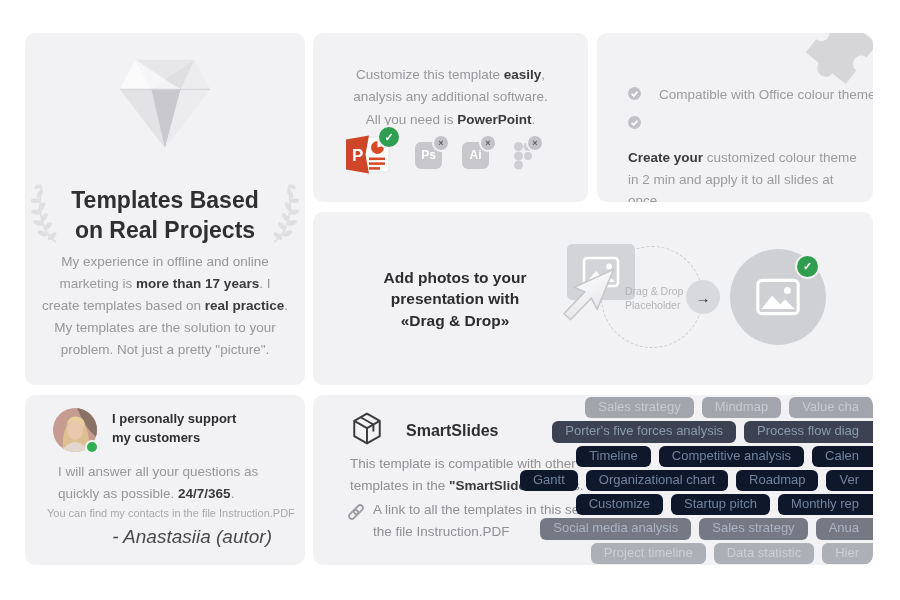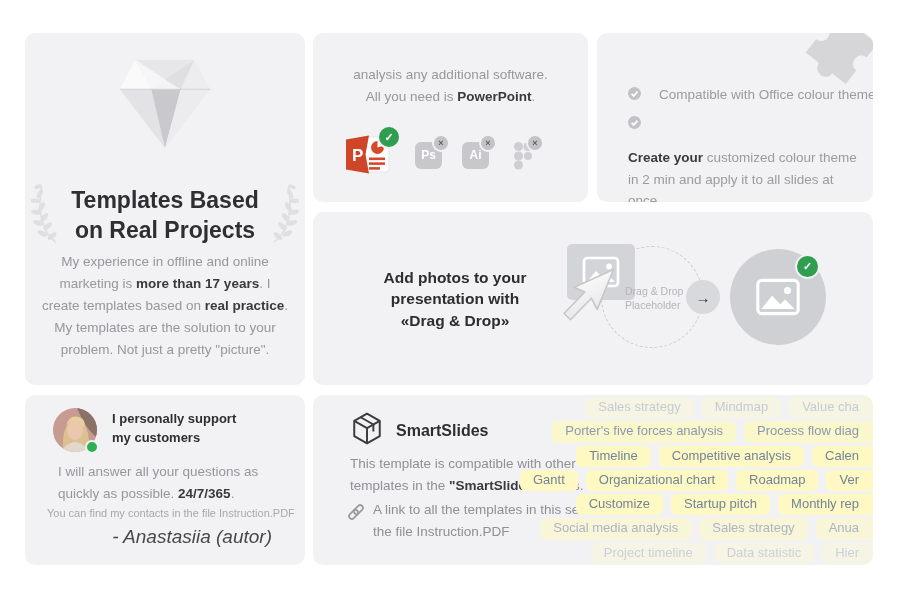--- a/index.html
+++ b/index.html
@@ -56,29 +56,29 @@
 
   
   .avatar{position:absolute;left:28px;top:13px;width:44px;height:44px;}
   .status-dot{position:absolute;left:60px;top:45px;width:10px;height:10px;border-radius:50%;background:#2fae52;border:2px solid #f2f2f4;}
   .sp-title{position:absolute;left:87px;top:15px;font-size:13px;font-weight:700;color:#2f2f32;line-height:1.45;}
   .sp-body{position:absolute;left:33px;top:66px;width:232px;font-size:13.5px;line-height:1.6;}
   .sp-note{position:absolute;left:22px;top:112px;font-size:11px;color:#a8a8ac;}
   .sp-author{position:absolute;right:33px;top:131px;font-size:19px;color:#48484b;font-style:italic;}
 
   
-  .ss-head{position:absolute;left:37px;top:16px;display:flex;align-items:center;gap:12px;}
+  .ss-head{position:absolute;left:37px;top:16px;display:flex;align-items:center;gap:22px;}
   .ss-title{font-size:16px;font-weight:700;color:#2f2f32;}
   .ss-body{position:absolute;left:37px;top:58px;width:250px;font-size:13.5px;line-height:1.65;color:#8f8f94;}
   .ss-link{position:absolute;left:34px;top:104px;display:flex;gap:8px;}
   .ss-link .tx{width:258px;font-size:13.5px;line-height:1.6;color:#8f8f94;}
   .ss-link svg{margin-top:4px;flex:0 0 auto;}
   .tags-cloud{position:absolute;top:2px;right:0;left:260px;}
   .tag-row{display:flex;justify-content:flex-end;gap:8px;margin-bottom:3px;margin-right:-30px;white-space:nowrap;}
-  .tag{background:#fef9c3;color:#73839b;font-size:13px;padding:3px 13px 4px;border-radius:6px;line-height:1.1;}
+  .tag{background:#0f172a;color:#73839b;font-size:13px;padding:3px 13px 4px;border-radius:6px;line-height:1.1;}
   .tag.cut{padding-right:44px;}
 </style>
 </head>
 <body>
 
 <div class="card" id="card-real-projects">
   <div class="diamond-wrap">
     <svg width="118" height="100" viewBox="0 0 120 100">
       <polygon points="30,6 90,6 106,36 14,36" fill="#f3f3f5"></polygon>
       <polygon points="30,6 14,36 46,36" fill="#fafafb"></polygon>
@@ -132,20 +132,21 @@
       </svg>
     </span>
   </div>
   <div class="rp-body gray center">
     <span>My experience in offline and online marketing is </span><b class="d">more than 17 years</b><span>. I create templates based on </span><b class="d">real practice</b><span>. My templates are the solution to your problem. Not just a pretty "picture".</span>
   </div>
 </div>
 
 <div class="card" id="card-customize">
   <div class="cz-text gray center">
+    <div><span>Customize this template </span><b class="d">easily</b><span>,</span></div>
     <div>analysis any additional software.</div>
     <div><span>All you need is </span><b class="d">PowerPoint</b><span>.</span></div>
   </div>
   <div class="apps-row">
     <div class="ppt">
       <div class="badge-check">✓</div>
       <svg width="52" height="48" viewBox="0 0 52 48">
         <rect x="22" y="6" width="24" height="35" rx="2.5" fill="#ffffff" stroke="#e4e4e6"></rect>
         <circle cx="34.5" cy="16.5" r="6.5" fill="#d64a28"></circle>
         <path d="M34.5,16.5 L34.5,9.4 A7.1,7.1 0 0 1 41.3,14.2 Z" fill="#ffffff"></path>

